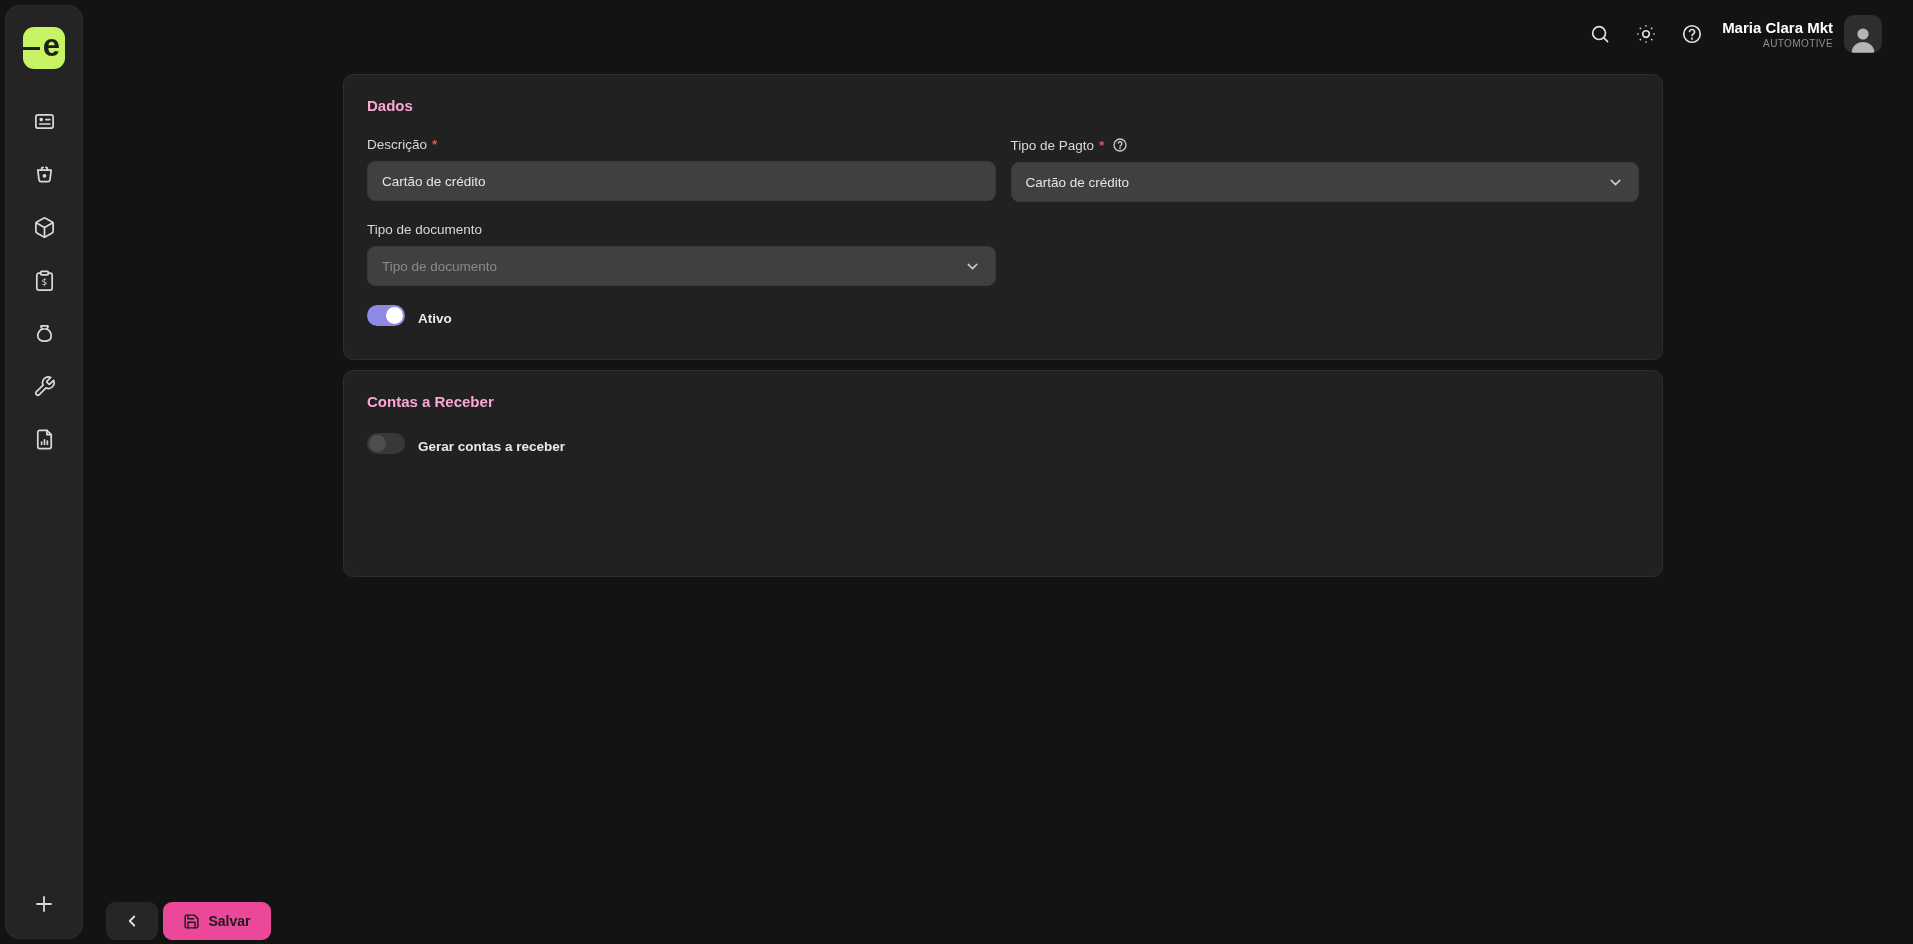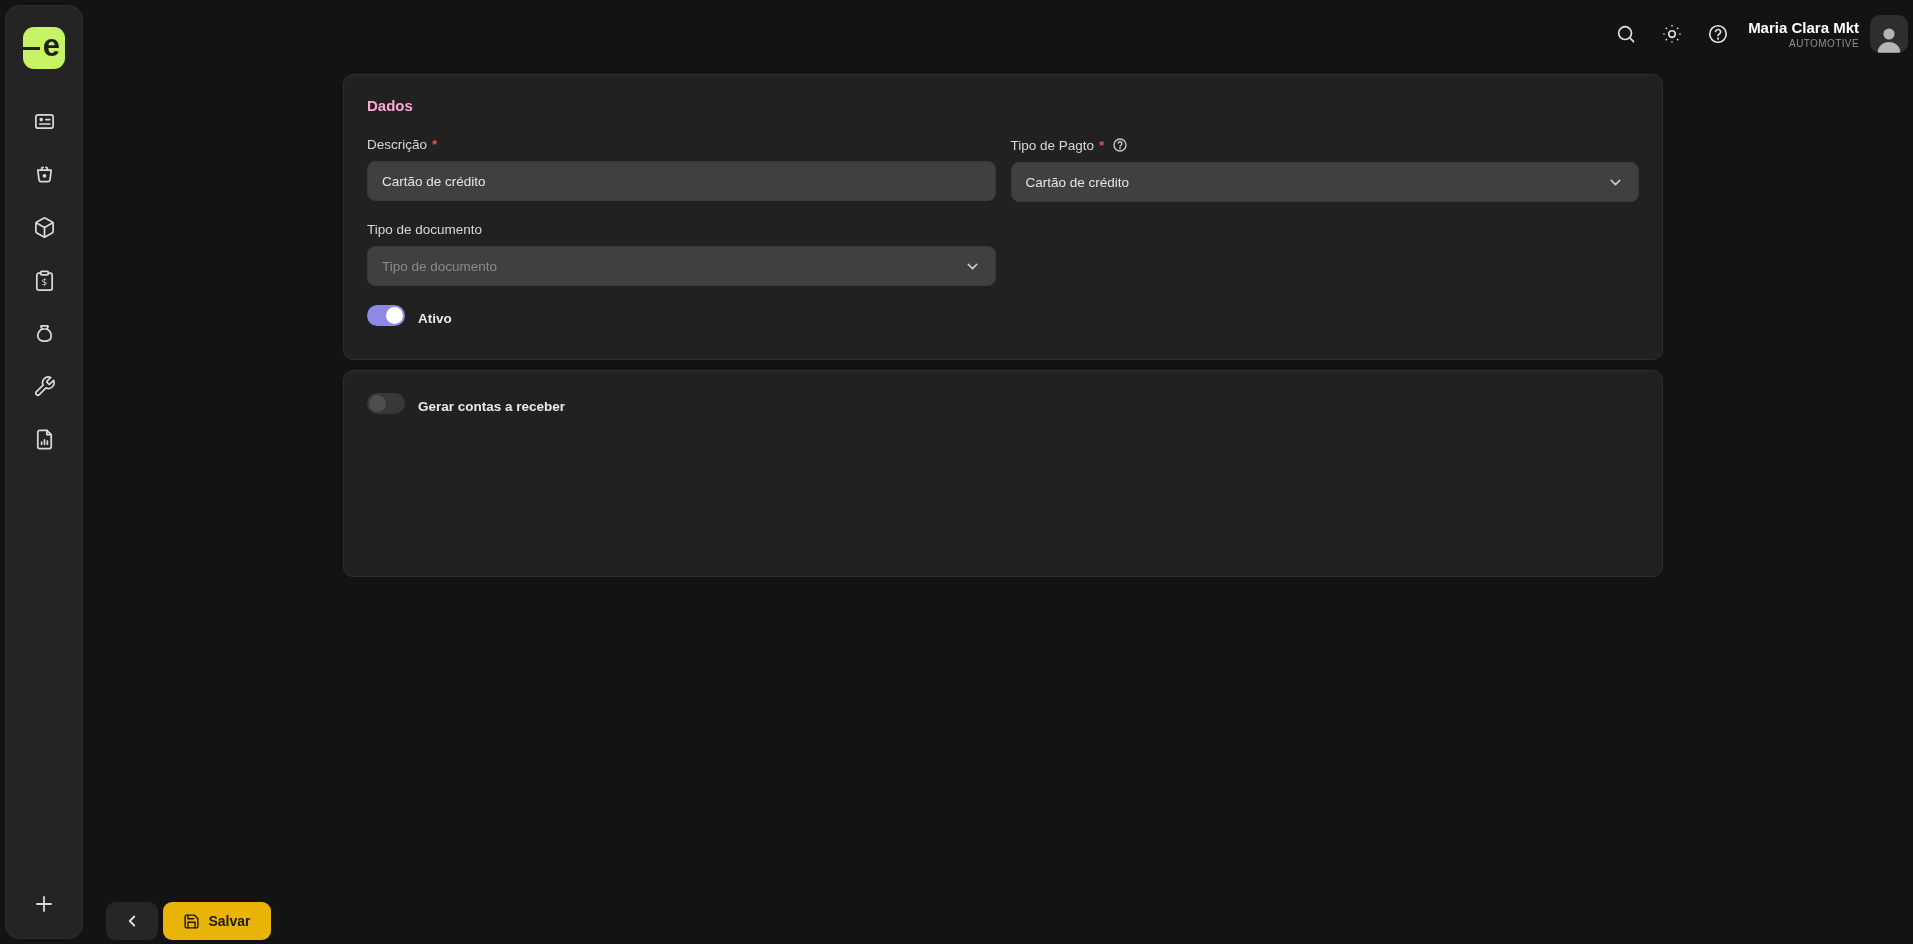--- a/index.html
+++ b/index.html
@@ -29,21 +29,21 @@
     position:absolute; right:5px; top:1px;
     font-size:31px; font-weight:700; color:#1f1f1f;
   }
   .nav { display:flex; flex-direction:column; gap:29px; margin-top:40px; align-items:center; }
   .nav-btn { width:24px; height:24px; color:#d9d9d9; display:flex; align-items:center; justify-content:center; }
   .nav-btn svg { stroke:#d9d9d9; }
   .sidebar-add { margin-top:auto; margin-bottom:22px; }
 
   
   .topbar {
-    position:absolute; top:13px; right:5px; height:42px;
+    position:absolute; top:13px; right:31px; height:42px;
     display:flex; align-items:center;
   }
   .top-icon-btn { width:24px; height:24px; margin-left:22px; color:#e0e0e0; display:flex; align-items:center; justify-content:center; }
   .user { display:flex; align-items:center; margin-left:18px; cursor:pointer; }
   .user-text { text-align:right; margin-right:11px; }
   .user-name { font-size:15px; font-weight:700; color:#ffffff; line-height:17px; }
   .user-role { font-size:10px; color:#8f8f8f; letter-spacing:.4px; margin-top:2px; }
   .avatar {
     width:38px; height:38px; border-radius:10px; background:#2e2e2e;
     overflow:hidden; display:flex; align-items:flex-end; justify-content:center;
@@ -98,21 +98,21 @@
   .small-field { width:196px; }
   .small-field .text-input { background:#222222; border-color:#414141; }
 
   
   .footer { position:absolute; left:106px; bottom:4px; display:flex; gap:5px; align-items:center; }
   .back-btn {
     width:52px; height:38px; border-radius:9px; background:#262626;
     display:flex; align-items:center; justify-content:center; color:#e0e0e0;
   }
   .save-btn {
-    width:108px; height:38px; border-radius:9px; background:#eab308;
+    width:108px; height:38px; border-radius:9px; background:#ec4899;
     display:flex; align-items:center; justify-content:center; gap:8px;
     color:#1b1b1b; font-size:14px; font-weight:700;
   }
 </style>
 </head>
 <body>
 
 <aside class="sidebar">
   <div class="logo">
     <span class="logo-line"></span>
@@ -266,20 +266,21 @@
 
     <div class="toggle-row">
       <div class="toggle on">
         <span class="knob"></span>
       </div>
       <span class="toggle-label">Ativo</span>
     </div>
   </section>
 
   <section class="card contas">
+    <h2 class="card-title">Contas a Receber</h2>
 
     <div class="toggle-row">
       <div class="toggle off">
         <span class="knob"></span>
       </div>
       <span class="toggle-label">Gerar contas a receber</span>
     </div>
 
   </section>
 </main>

